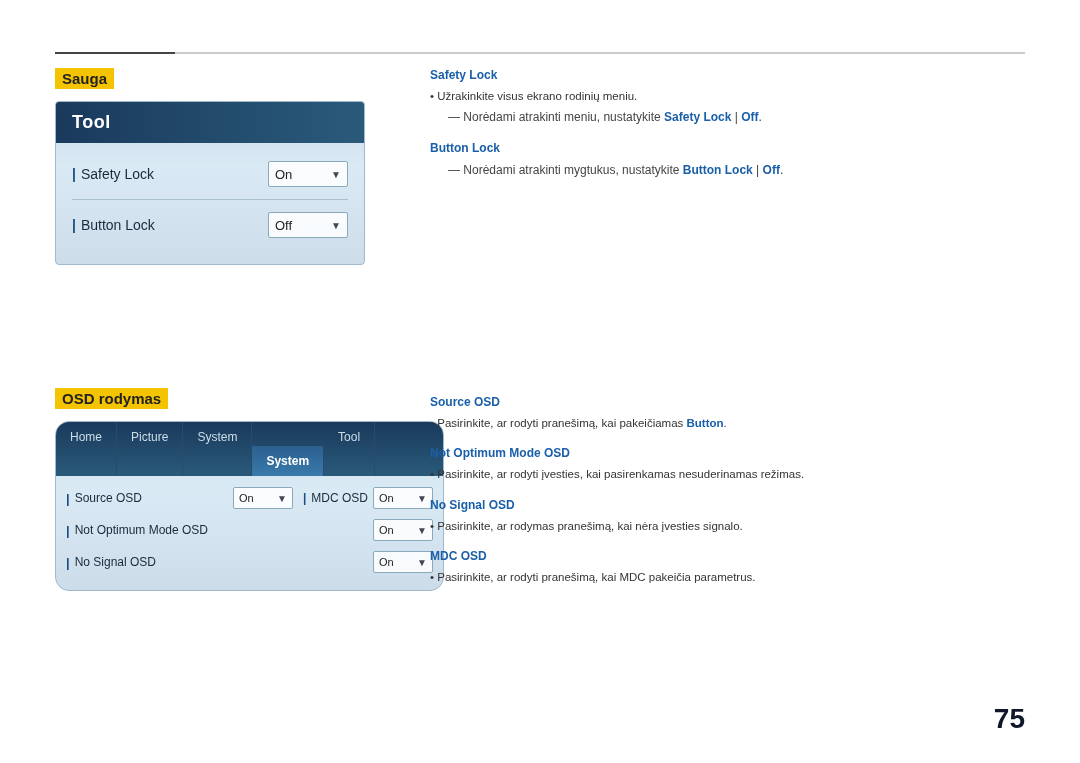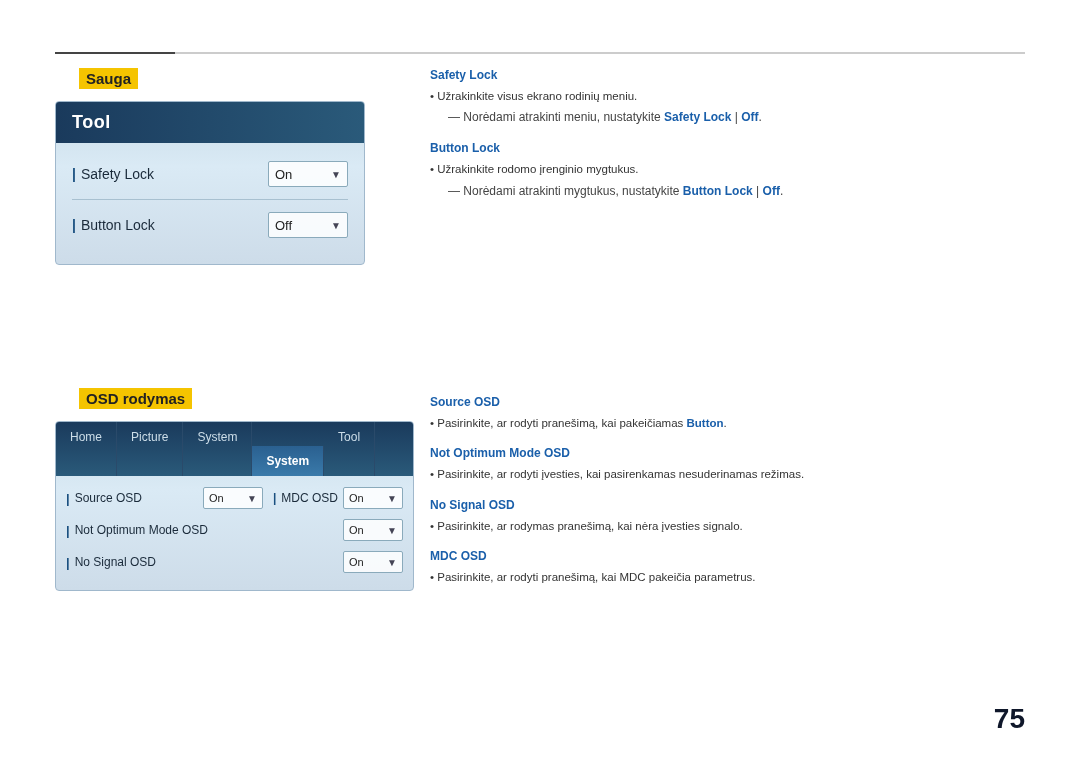--- a/index.html
+++ b/index.html
@@ -29,21 +29,20 @@
     }
 
     .section-title {
       display: inline-block;
       background: #f5c400;
       color: #222;
       font-size: 15px;
       font-weight: bold;
       padding: 2px 7px;
       margin-bottom: 12px;
-      margin-left: 24px;
     }
 
     
     .tool-panel {
       width: 310px;
       background: linear-gradient(to bottom, #c8dce8 0%, #daeaf5 40%, #cddce9 100%);
       border: 1px solid #a0b8cc;
       border-radius: 4px;
       overflow: hidden;
     }
@@ -155,24 +154,24 @@
 
     
     .osd-section {
       position: absolute;
       top: 388px;
       left: 55px;
     }
 
     
     .osd-panel {
-      width: 359px;
+      width: 389px;
       background: linear-gradient(to bottom, #c8dce8 0%, #daeaf5 40%, #cddce9 100%);
       border: 1px solid #a0b8cc;
-      border-radius: 4px;
+      border-radius: 14px;
       overflow: hidden;
     }
 
     .osd-tabs {
       display: flex;
       background: linear-gradient(to bottom, #1a3a5c, #2a5a7a);
     }
 
     .osd-tab {
       padding: 8px 14px;
@@ -314,21 +313,20 @@
 <div class="desc-panel-top">
 
   <div class="desc-block">
     <div class="desc-title">Safety Lock</div>
     <div class="desc-text desc-bullet">Užrakinkite visus ekrano rodinių meniu.</div>
     <div class="desc-indent">Norėdami atrakinti meniu, nustatykite <span class="highlight-blue">Safety Lock</span> | <span class="highlight-blue">Off</span>.</div>
   </div>
 
   <div class="desc-block">
     <div class="desc-title">Button Lock</div>
-    <div class="desc-text desc-bullet">Užrakinkite rodomo įrenginio mygtukus.</div>
     <div class="desc-indent">Norėdami atrakinti mygtukus, nustatykite <span class="highlight-blue">Button Lock</span> | <span class="highlight-blue">Off</span>.</div>
   </div>
 
 </div>
 
 <div class="osd-section">
   <div class="section-title">OSD rodymas</div>
 
   <div class="osd-panel">
     <div class="osd-tabs">

